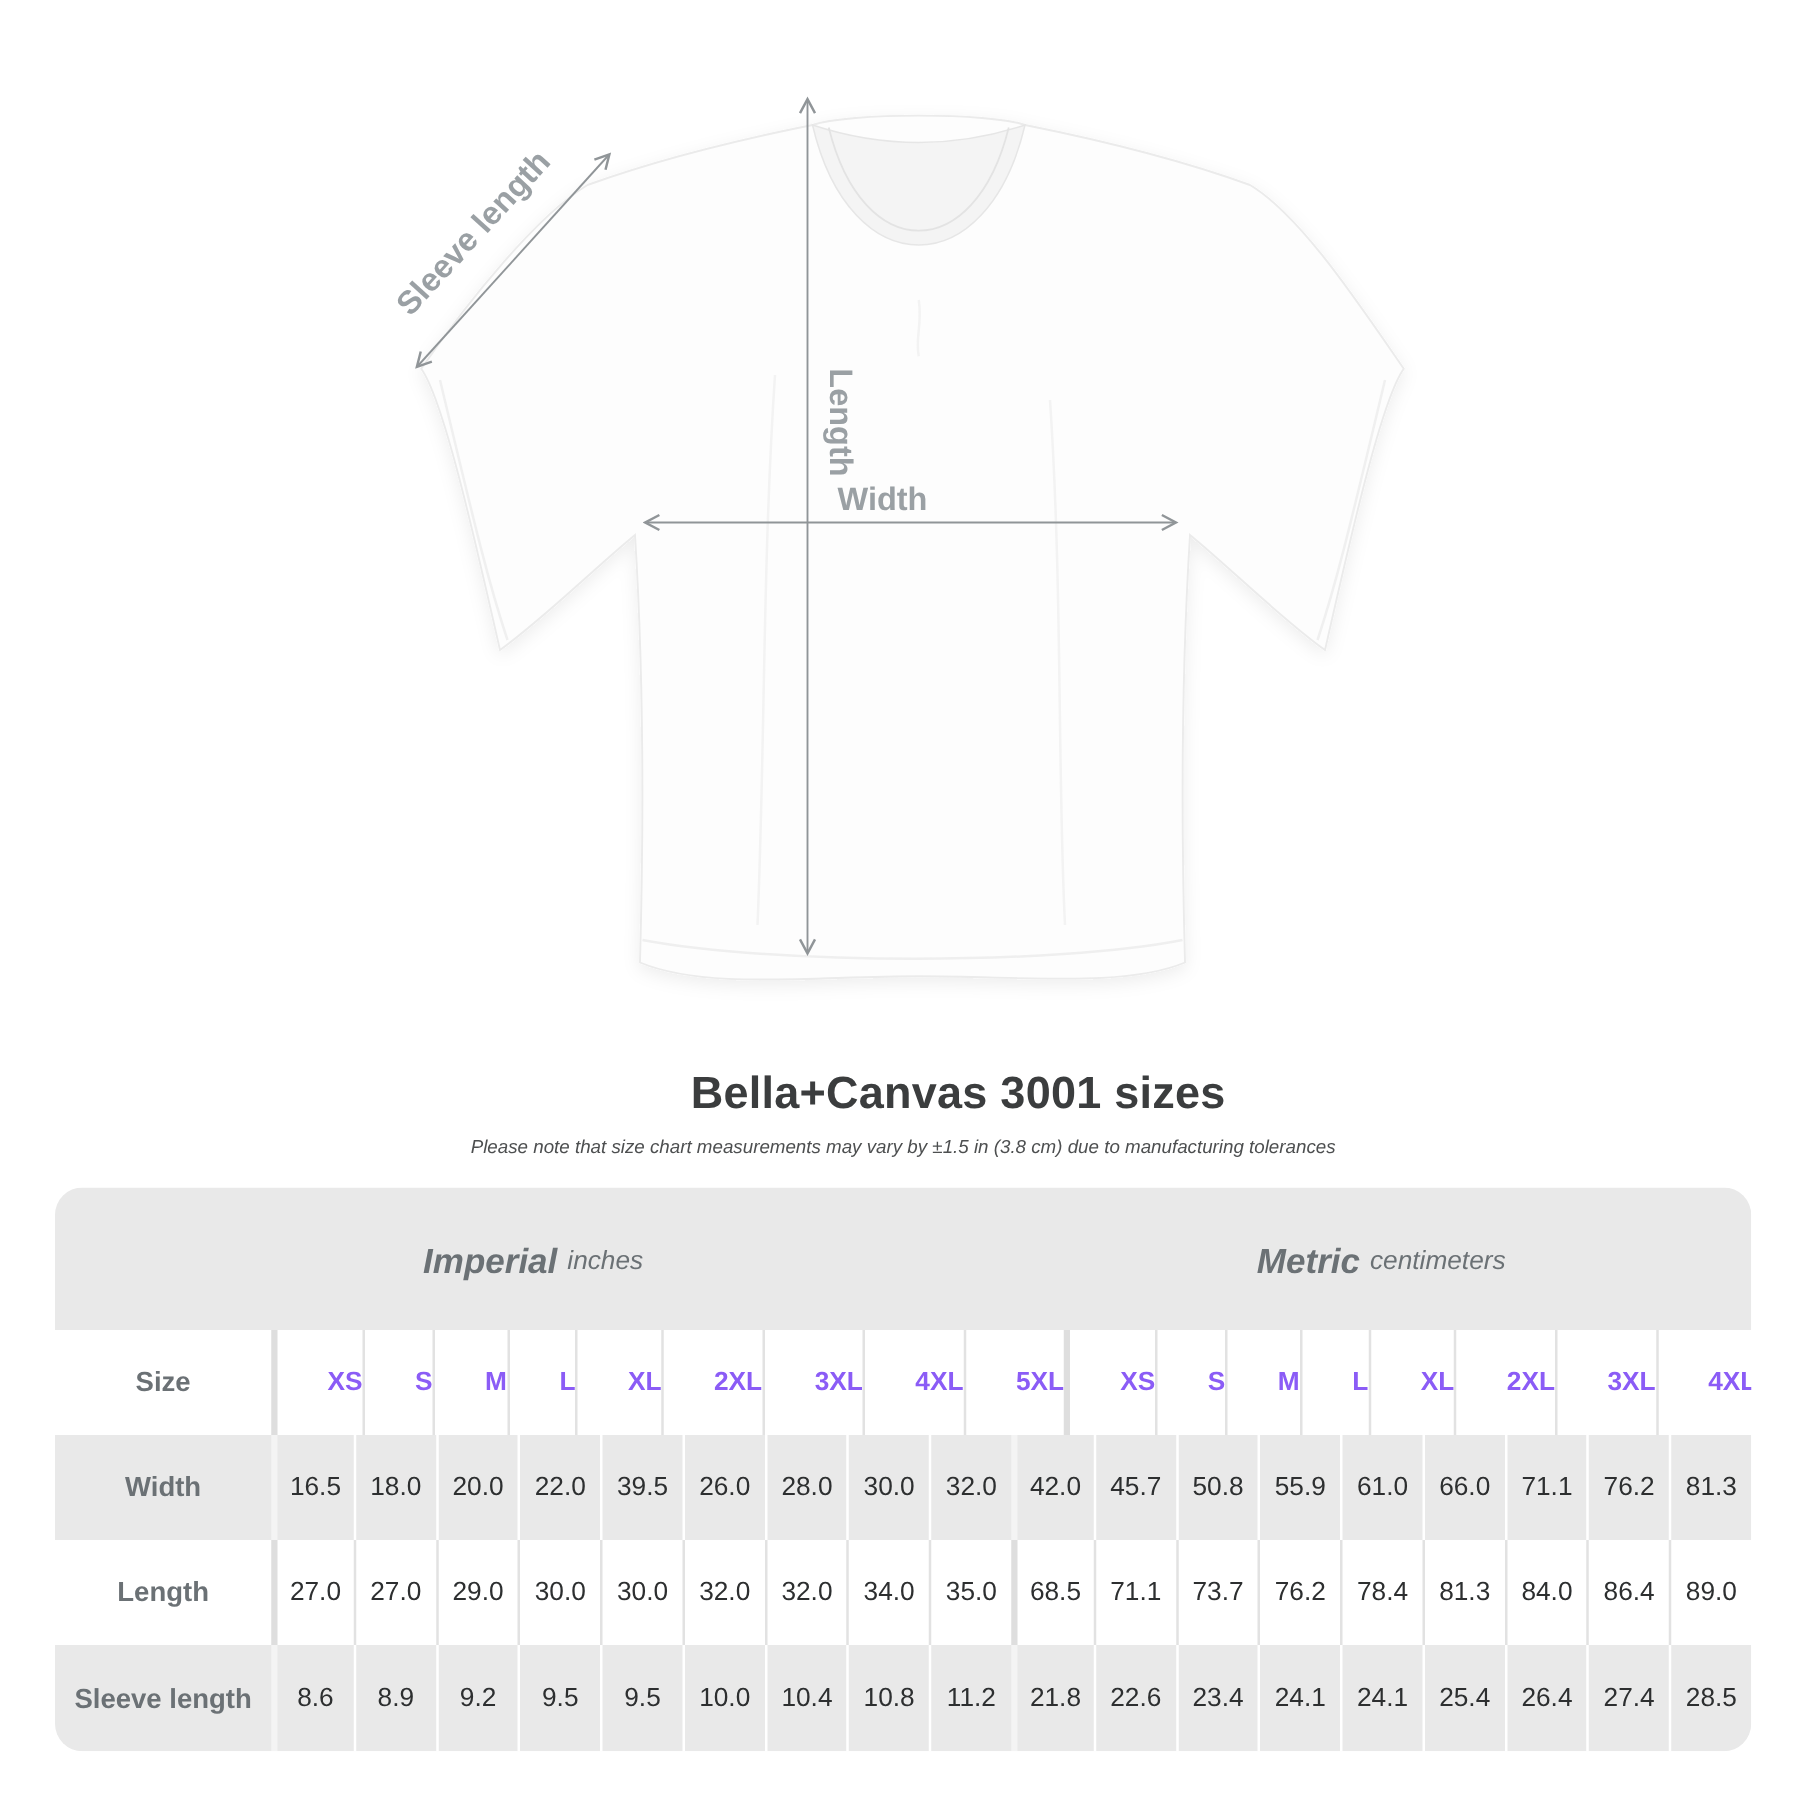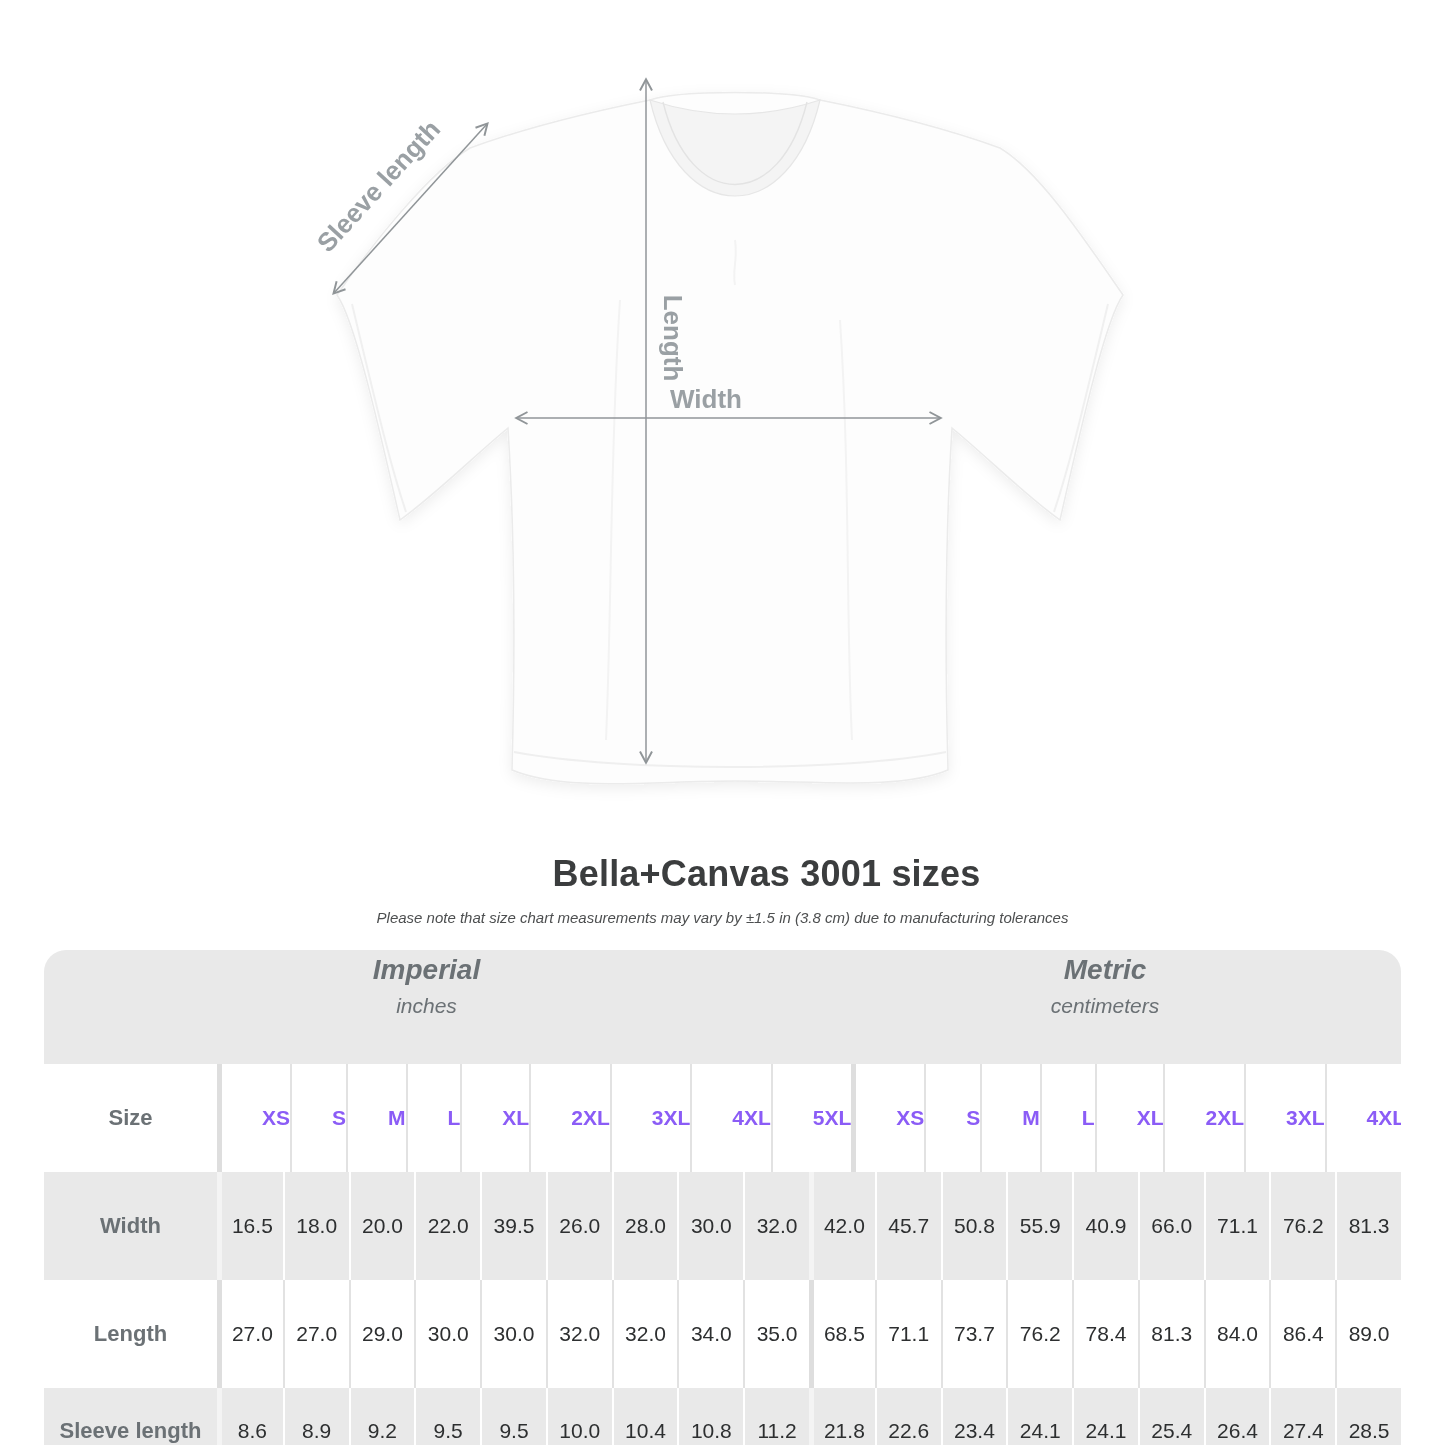--- a/index.html
+++ b/index.html
@@ -14,28 +14,28 @@
            font-size:36px; font-weight:bold; color:#3b3d3e; letter-spacing:0.2px;padding-left:44px; }
   .subtitle { position:absolute; top:909px; left:0; width:100%; text-align:center;
               font-size:15px; font-style:italic; color:#4d4f50; }
 
   
   .size-table { position:absolute; left:44px; top:950px; width:1357px;
                 border-radius:22px; overflow:hidden; background:#ffffff; }
   .grid { display:grid; grid-template-columns:173px repeat(18, 1fr); }
 
   .unit-row { background:#e9e9e9; height:114px; }
-  .unit-cell { display:flex; flex-direction:column; align-items:center; 
+  .unit-cell { display:flex; flex-direction:row; align-items:center; justify-content:center;
                gap:8px; padding-top:4px; }
   .unit-imperial { grid-column:1 / 11; }
   .unit-metric   { grid-column:11 / 20; }
   .unit-name { font-size:28px; font-weight:bold; font-style:italic; color:#6b7175; }
   .unit-sub  { font-size:21px; font-style:italic; color:#6b7175; }
 
-  .trow { height:108px; }
+  .trow { height:84px; }
   .trow.last { height:85px; }
   .trow.white { background:#ffffff; --sep:#e2e2e2; --sepThick:#dedede; }
   .trow.gray  { background:#e9e9e9; --sep:#ffffff; --sepThick:#f4f4f4; }
 
   .cell { display:flex; align-items:center; justify-content:center; }
   .cell.val { border-left:2px solid var(--sep); font-size:21px; color:#2d2f30; }
   .cell.gstart { border-left-width:5px; border-left-color:var(--sepThick); }
   .cell.label { font-weight:bold; font-size:22px; color:#6b7175; }
   .row-size .cell.val { font-weight:bold; color:#8b5cf6;padding-left:40px; }
 </style>
@@ -144,21 +144,21 @@
     <div class="cell val">22.0</div>
     <div class="cell val">39.5</div>
     <div class="cell val">26.0</div>
     <div class="cell val">28.0</div>
     <div class="cell val">30.0</div>
     <div class="cell val">32.0</div>
     <div class="cell val gstart">42.0</div>
     <div class="cell val">45.7</div>
     <div class="cell val">50.8</div>
     <div class="cell val">55.9</div>
-    <div class="cell val">40.9</div>
+    <div class="cell val">61.0</div>
     <div class="cell val">66.0</div>
     <div class="cell val">71.1</div>
     <div class="cell val">76.2</div>
     <div class="cell val">81.3</div>
   </div>
 
   <div class="grid trow white">
     <div class="cell label">Length</div>
     <div class="cell val gstart">27.0</div>
     <div class="cell val">27.0</div>

